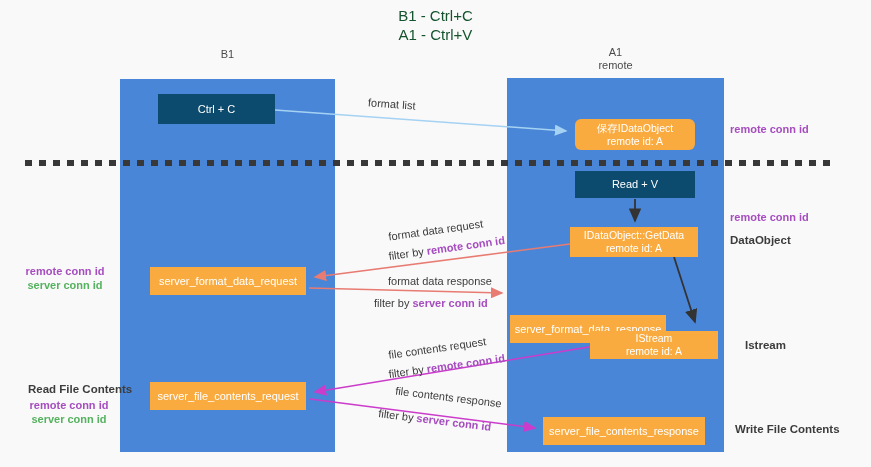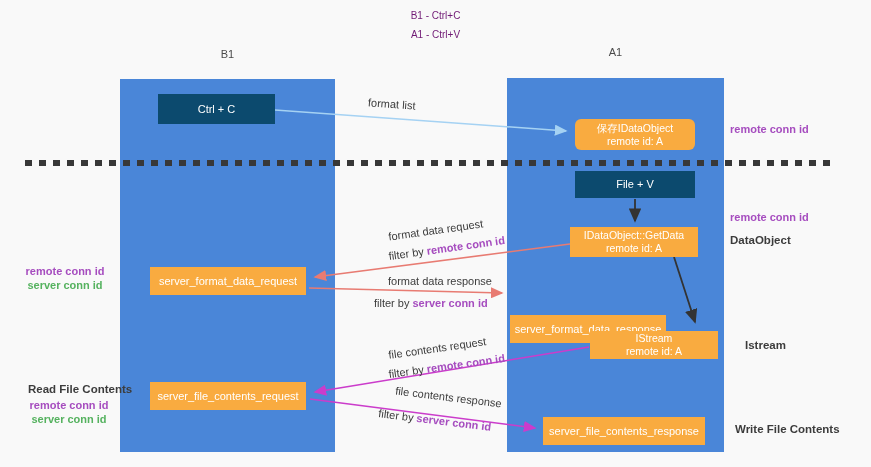--- a/index.html
+++ b/index.html
@@ -1,19 +1,19 @@
 <!DOCTYPE html>
 <html><head>
 <meta charset="utf-8">
 <style>
   html,body{margin:0;padding:0;}
   body{background:#f9f9f9;font-family:"Liberation Sans",sans-serif;}
   .stage{position:relative;width:871px;height:467px;background:#f9f9f9;overflow:hidden;}
   .abs{position:absolute;}
-  .title{left:0;right:0;top:6px;text-align:center;font-size:10px;line-height:19px;color:#701a75;}
+  .title{left:0;right:0;top:6px;text-align:center;font-size:15px;line-height:19px;color:#14532d;}
   .col-header{text-align:center;font-size:11px;line-height:13px;color:#4a4a4a;}
   .column{background:#4a86d8;}
   .node{display:flex;flex-direction:column;align-items:center;justify-content:center;
         color:#fff;text-align:center;font-size:11px;line-height:13px;}
   .node.green{background:#0c4a6e;}
   .node.orange{background:#f9ab40;}
   .node.small{font-size:10.5px;}
   .lbl{font-size:11px;color:#3c3c3c;white-space:nowrap;font-weight:bold;}
   .purple{color:#a64dbf;font-weight:bold;}
   .greenlbl{color:#55b25f;font-weight:bold;}
@@ -33,20 +33,21 @@
   <div class="abs title">
     <div>B1 - Ctrl+C</div>
     <div>A1 - Ctrl+V</div>
   </div>
 
   <div class="abs col-header" style="left:120px;top:48px;width:215px;">
     <div>B1</div>
   </div>
   <div class="abs col-header" style="left:507px;top:46px;width:217px;">
     <div>A1</div>
+    <div>remote</div>
   </div>
 
   <div class="abs column" style="left:120px;top:79px;width:215px;height:373px;"></div>
   <div class="abs column" style="left:507px;top:78px;width:217px;height:374px;"></div>
 
   <svg width="871" height="467">
     <defs>
       <marker id="mk-blue" markerWidth="8" markerHeight="7" refX="7" refY="3.5" orient="auto">
         <path d="M0,0 L8,3.5 L0,7 z" fill="#a5d2f3"></path>
       </marker>
@@ -78,21 +79,21 @@
   <div class="abs node green" style="left:158px;top:94px;width:117px;height:30px;">
     <span>Ctrl + C</span>
   </div>
 
   <div class="abs node orange small" style="left:575px;top:119px;width:120px;height:31px;border-radius:6px;">
     <span>保存IDataObject</span>
     <span>remote id: A</span>
   </div>
 
   <div class="abs node green" style="left:575px;top:171px;width:120px;height:27px;">
-    <span>File + V</span>
+    <span>Read + V</span>
   </div>
 
   <div class="abs node orange small" style="left:570px;top:227px;width:128px;height:30px;">
     <span>IDataObject::GetData</span>
     <span>remote id: A</span>
   </div>
 
   <div class="abs node orange" style="left:150px;top:267px;width:156px;height:28px;">
     <span>server_format_data_request</span>
   </div>

